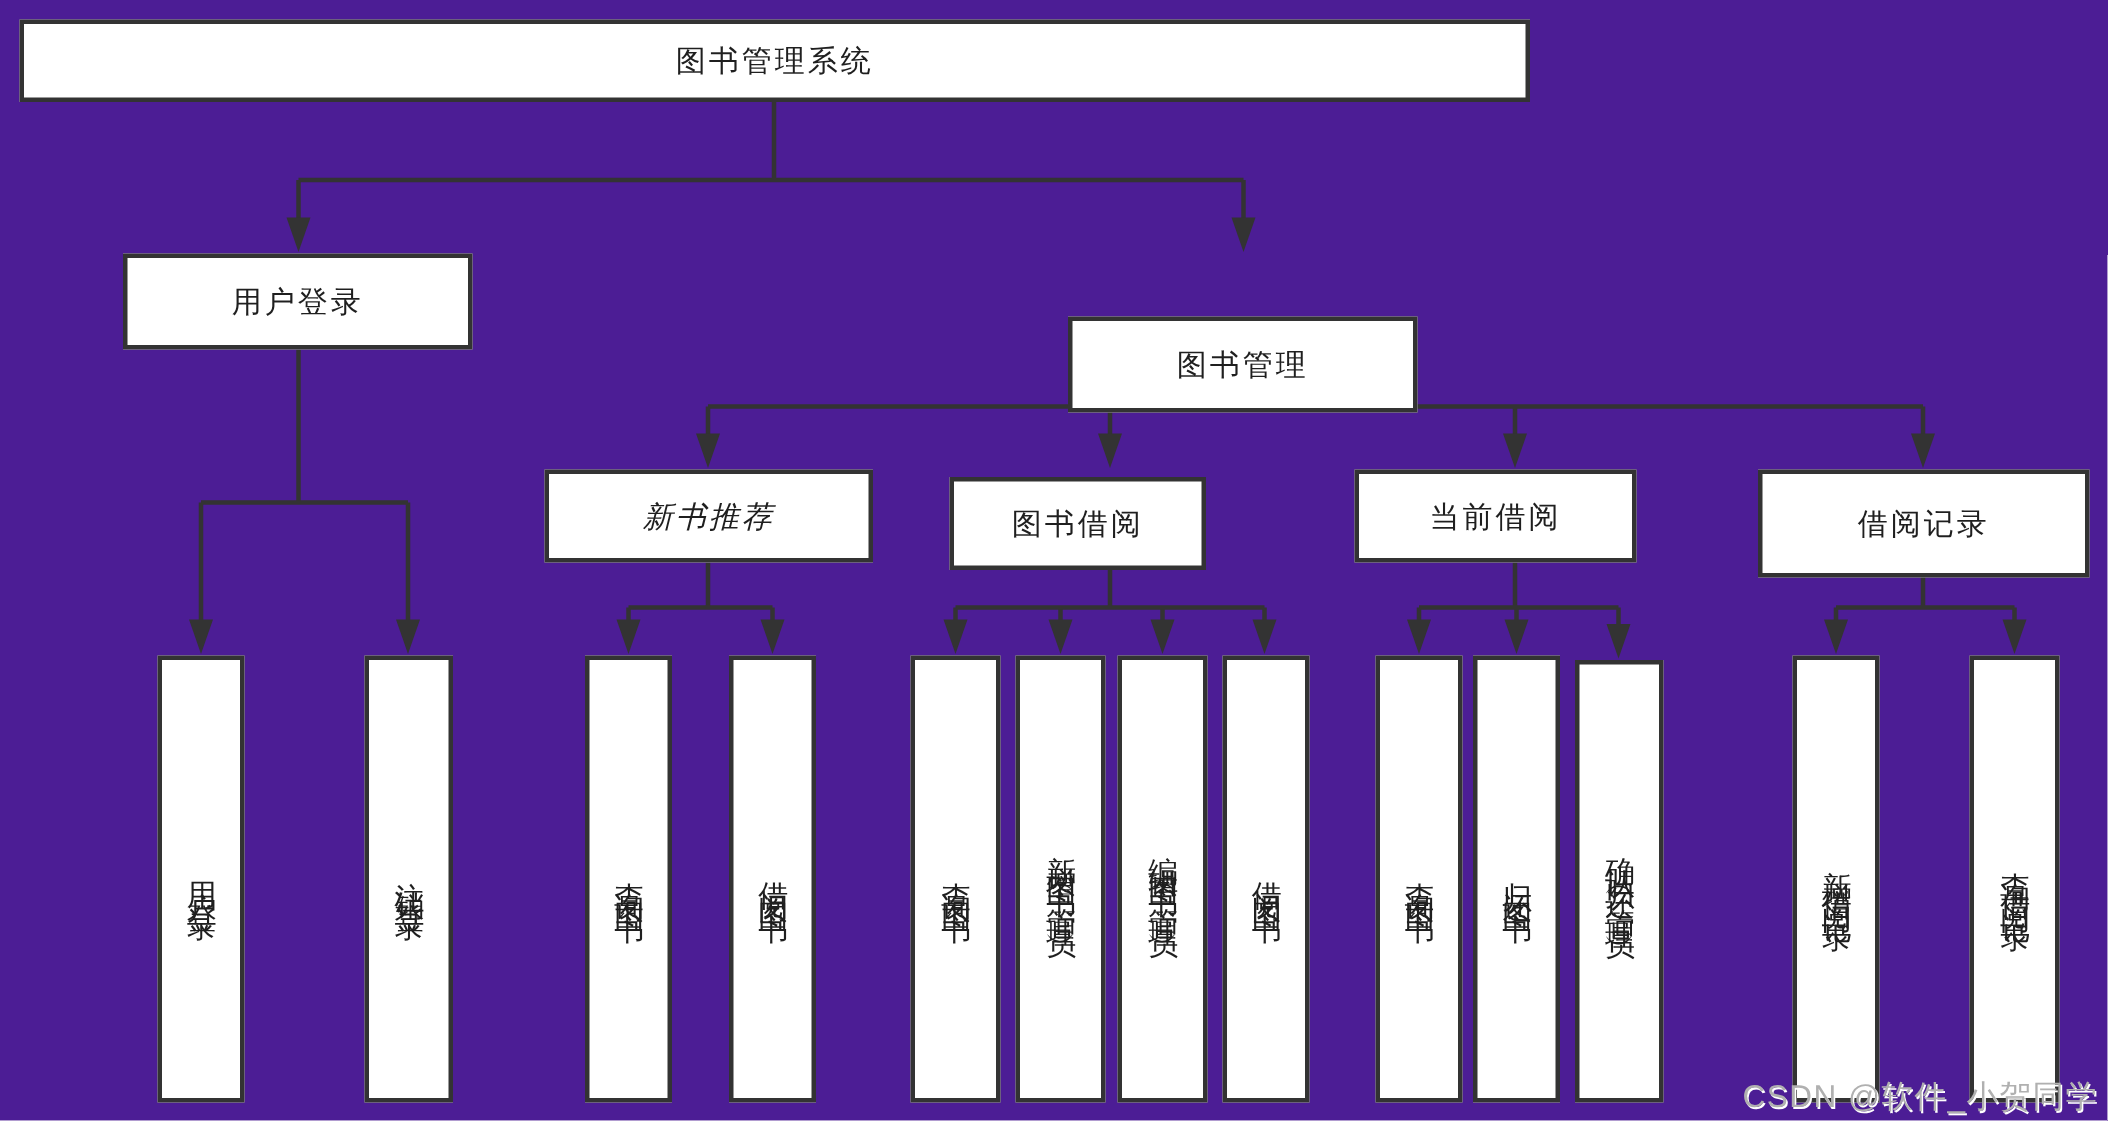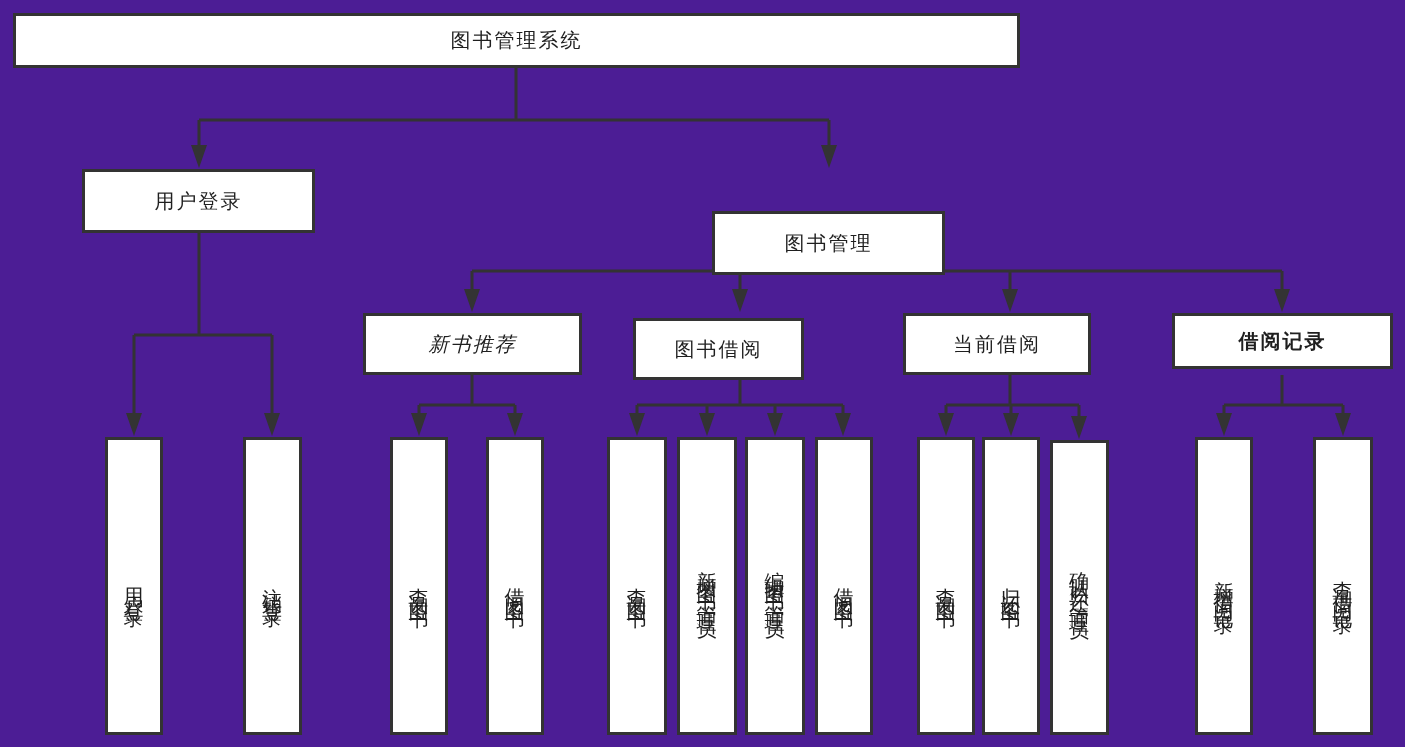--- a/index.html
+++ b/index.html
@@ -98,21 +98,21 @@
   </svg>
 
   <div class="node" style="left:13px;top:13px;width:1007px;height:55px;">图书管理系统</div>
 
   <div class="node" style="left:82px;top:169px;width:233px;height:64px;">用户登录</div>
   <div class="node" style="left:712px;top:187px;width:233px;height:64px;margin-top:24px;">图书管理</div>
 
   <div class="node" style="left:363px;top:313px;width:219px;height:62px;font-style:italic;">新书推荐</div>
   <div class="node" style="left:633px;top:318px;width:171px;height:62px;">图书借阅</div>
   <div class="node" style="left:903px;top:313px;width:188px;height:62px;">当前借阅</div>
-  <div class="node" style="left:1172px;top:313px;width:221px;height:56px;font-weight:bold;">借阅记录</div>
+  <div class="node" style="left:1172px;top:313px;width:221px;height:72px;">借阅记录</div>
 
   <div class="node leaf" style="left:105px;top:437px;width:58px;height:298px;">
     <span class="vtext">用户登录</span>
   </div>
   <div class="node leaf" style="left:243px;top:437px;width:59px;height:298px;">
     <span class="vtext">注销登录</span>
   </div>
 
   <div class="node leaf" style="left:390px;top:437px;width:58px;height:298px;">
     <span class="vtext">查询图书</span>
@@ -144,13 +144,14 @@
     <span class="vtext">确认归还（管理员）</span>
   </div>
 
   <div class="node leaf" style="left:1195px;top:437px;width:58px;height:298px;">
     <span class="vtext">新增借阅记录</span>
   </div>
   <div class="node leaf" style="left:1313px;top:437px;width:60px;height:298px;">
     <span class="vtext">查询借阅记录</span>
   </div>
 
+  <div id="watermark">CSDN @软件_小贺同学</div>
 </div>
 
 </body></html>

